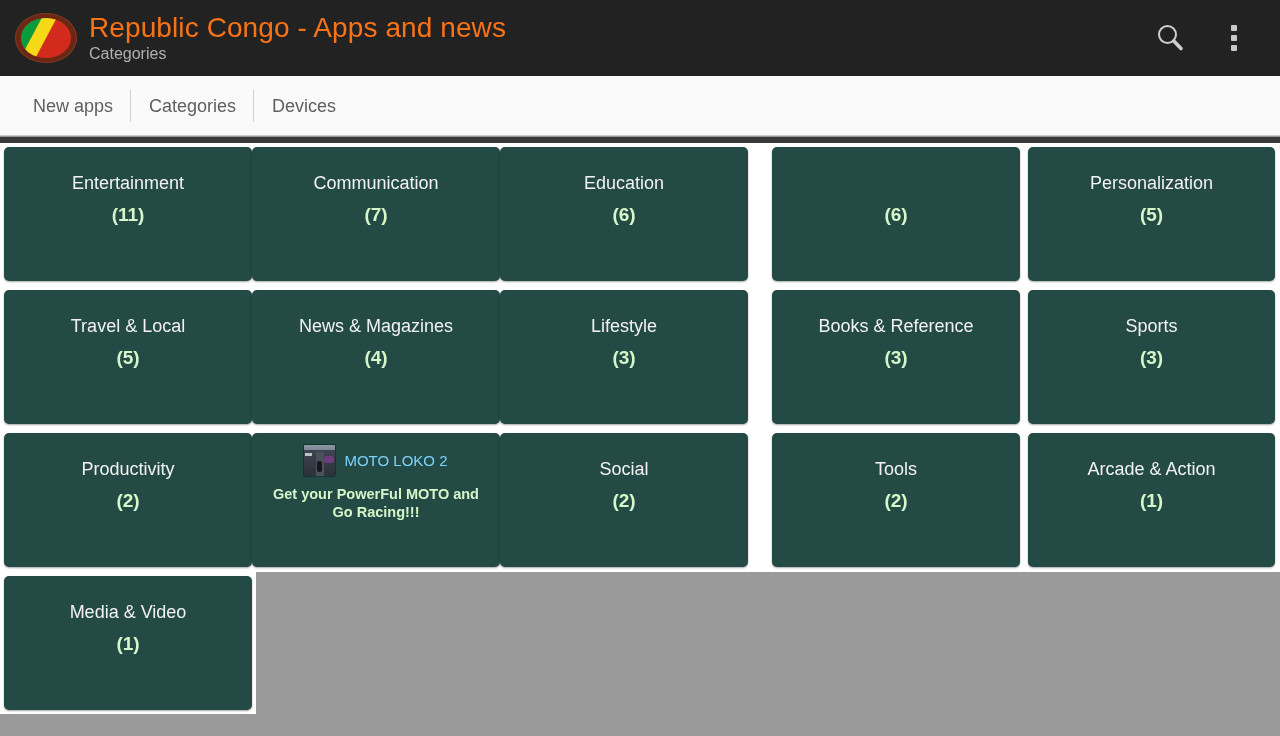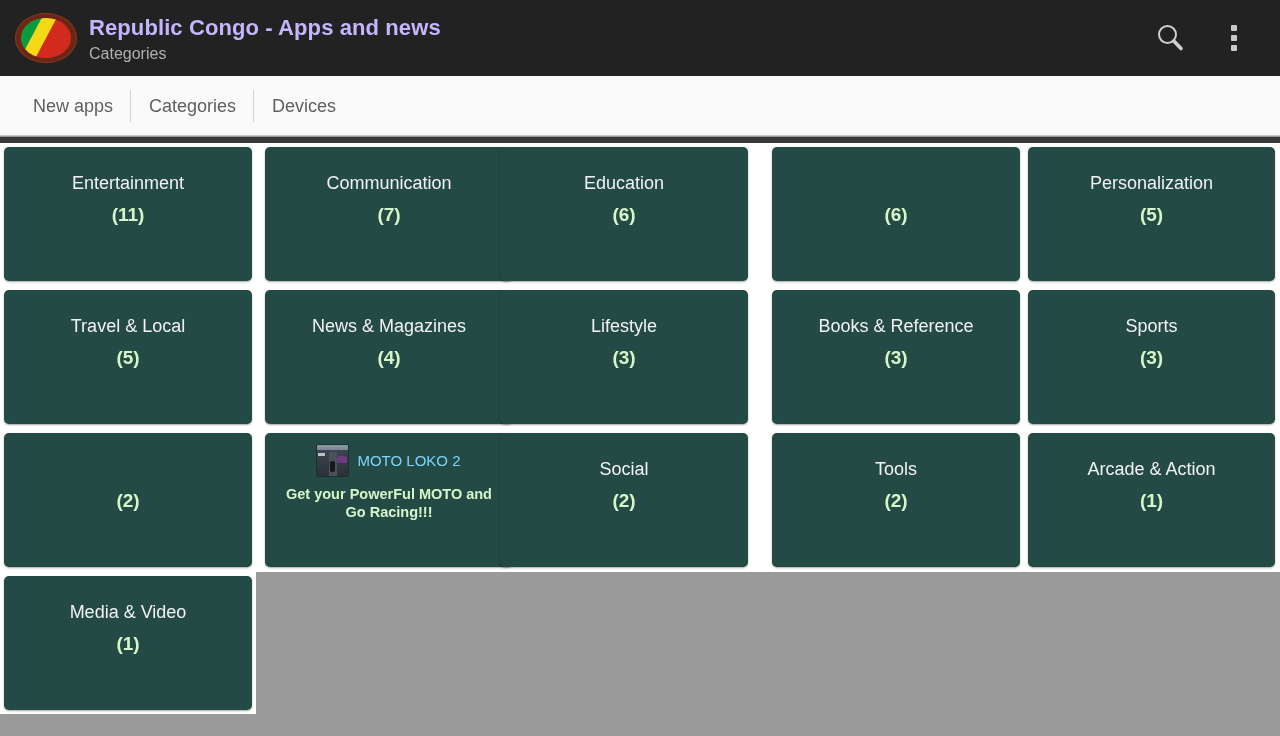--- a/index.html
+++ b/index.html
@@ -43,22 +43,22 @@
     transform: skewX(-28deg);
   }
   .logo-inner::after {
     content: ""; position: absolute; left: 18%; top: -20%;
     width: 30%; height: 150%;
     background: #f5d916;
     transform: skewX(-28deg);
   }
   .titles { display: flex; flex-direction: column; justify-content: center; }
   .app-title {
-    color: #c4b5fd; font-size: 22px; line-height: 30px;
-    font-weight: 700; letter-spacing: 0.1px; white-space: nowrap;
+    color: #f97316; font-size: 28px; line-height: 30px;
+    font-weight: 400; letter-spacing: 0.1px; white-space: nowrap;
   }
   .app-subtitle {
     color: #b0b0b0; font-size: 16px; line-height: 21px;
     font-weight: 400; white-space: nowrap;
   }
   .header-actions {
     margin-left: auto; display: flex; align-items: center; height: 100%;
   }
   .icon-btn {
     width: 64px; height: 76px;
@@ -113,21 +113,21 @@
 
   .tile {
     position: absolute; top: 4px; height: 134px;
     background: #234a44;
     border-radius: 5px;
     box-shadow: 0 1px 2px rgba(0,0,0,0.35);
     cursor: pointer;
     overflow: hidden;
   }
   .tile.c0 { left: 4px;    width: 248px; }
-  .tile.c1 { left: 265px;  width: 248px; padding-left: 20px; }
+  .tile.c1 { left: 252px;  width: 248px; padding-left: 20px; }
   .tile.c2 { left: 500px;  width: 248px; }
   .tile.c3 { left: 772px;  width: 248px; }
   .tile.c4 { left: 1028px; width: 247px; }
 
   .tile-name {
     position: absolute; top: 25px; left: 0; right: 0;
     text-align: center;
     color: #f2f2f2; font-size: 18px; font-weight: 400;
     line-height: 22px;
     padding: 0 8px;
@@ -261,20 +261,21 @@
         <div class="tile-count">(3)</div>
       </div>
       <div class="tile c4">
         <div class="tile-name">Sports</div>
         <div class="tile-count">(3)</div>
       </div>
     </div>
 
     <div class="row r3">
       <div class="tile c0">
+        <div class="tile-name">Productivity</div>
         <div class="tile-count">(2)</div>
       </div>
 
       <div class="tile c1">
         <div class="ad-head">
           <div class="ad-thumb">
             <div class="road"></div>
               <div class="rail"></div>
               <div class="car"></div>
               <div class="rider"></div>

